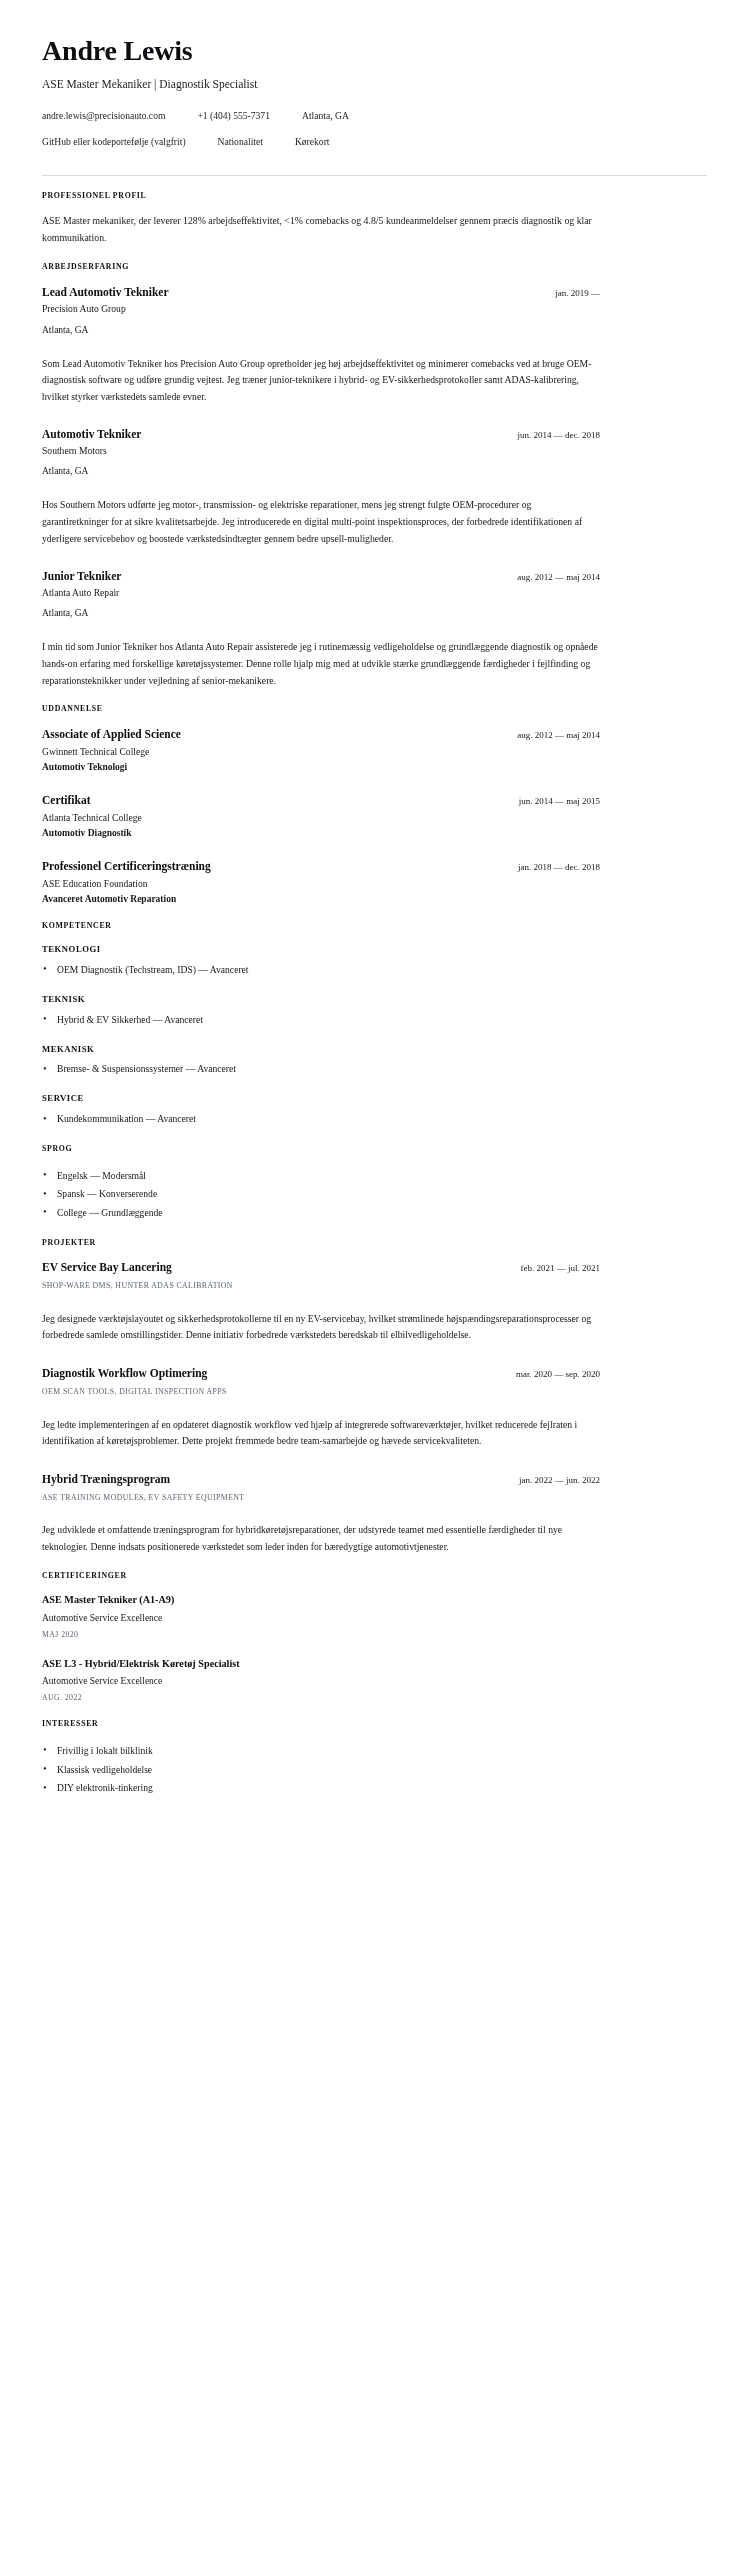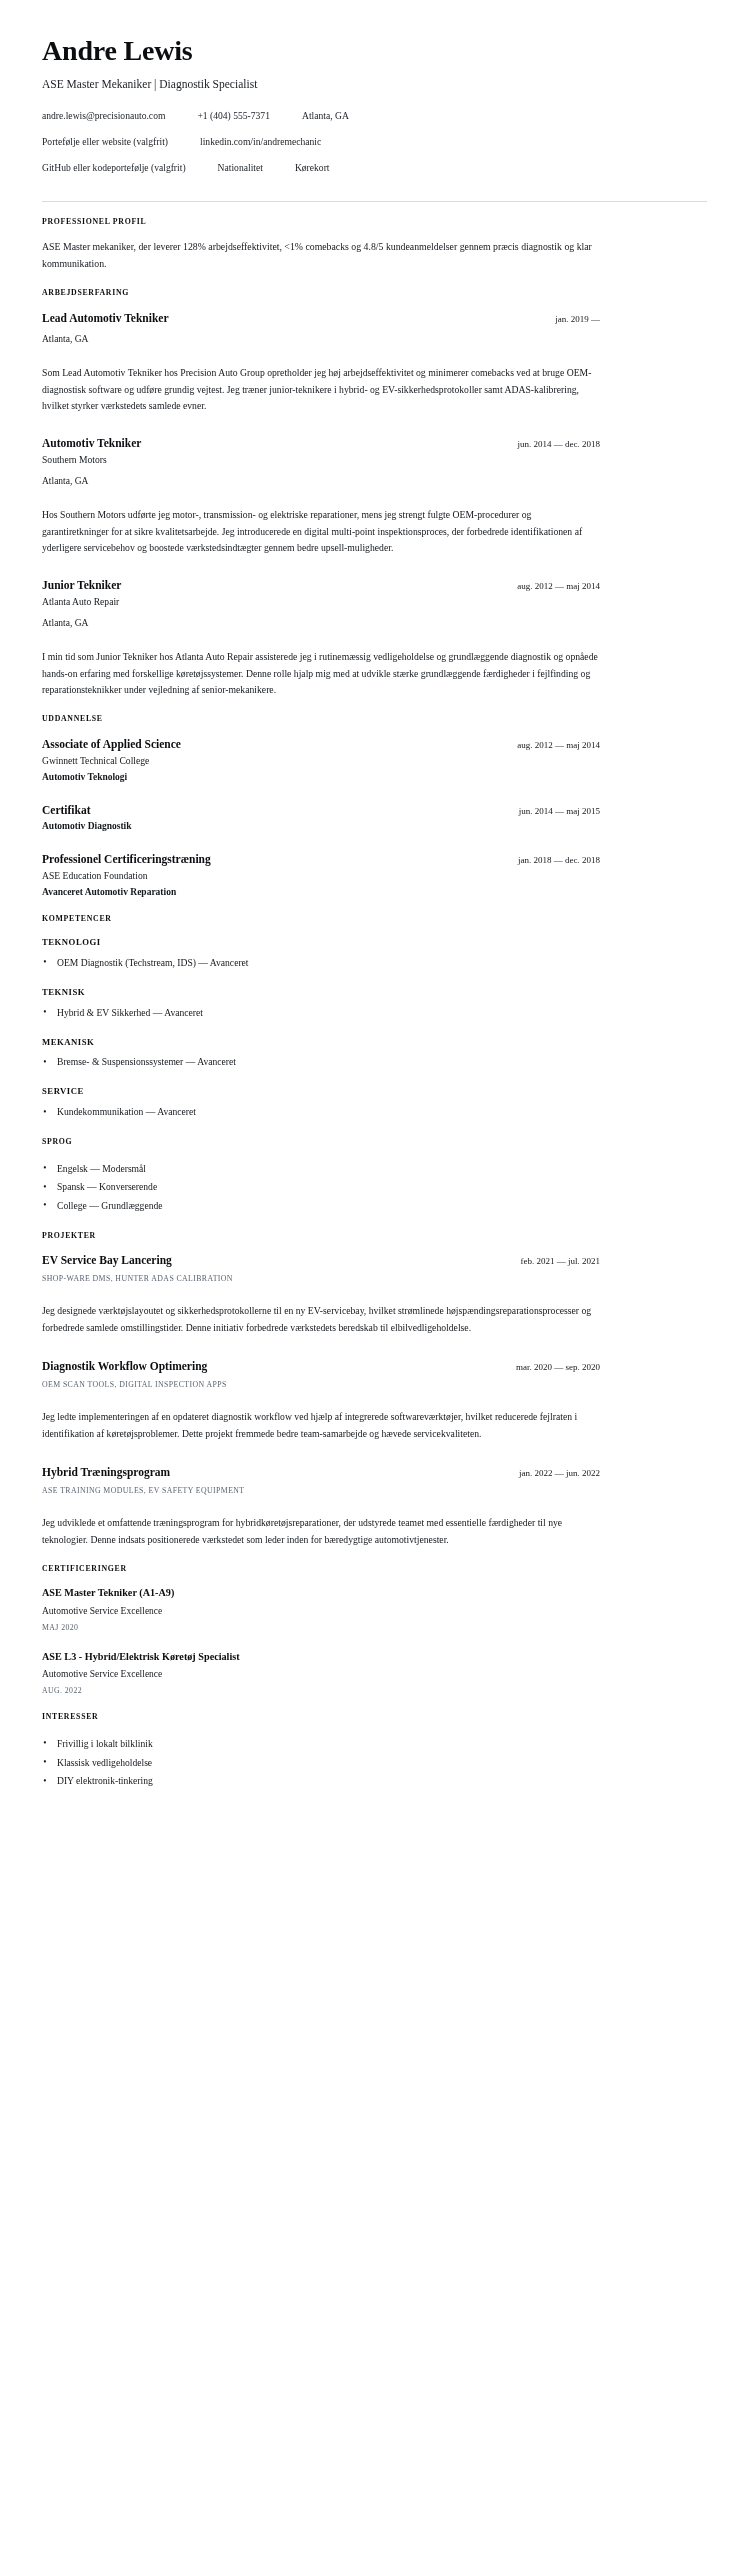--- a/index.html
+++ b/index.html
@@ -207,24 +207,20 @@
   <header>
     <h1 class="name">Andre Lewis</h1>
     <div class="headline">ASE Master Mekaniker | Diagnostik Specialist</div>
 
     <div class="contact-row">
       <span class="contact-item">andre.lewis@precisionauto.com</span>
       <span class="contact-item">+1 (404) 555-7371</span>
       <span class="contact-item">Atlanta, GA</span>
     </div>
 
-    <div class="contact-row">
-      <span class="contact-item">Portefølje eller website (valgfrit)</span>
-      <span class="contact-item">linkedin.com/in/andremechanic</span>
-    </div>
 
     <div class="contact-row">
       <span class="contact-item">GitHub eller kodeportefølje (valgfrit)</span>
       <span class="contact-item">Nationalitet</span>
       <span class="contact-item">Kørekort</span>
     </div>
 
     <hr class="rule">
   </header>
 
@@ -234,20 +230,21 @@
   </section>
 
   <section class="section">
     <h2 class="section-title">ARBEJDSERFARING</h2>
 
     <div class="entry-block">
       <div class="entry-head">
         <div class="entry-title">Lead Automotiv Tekniker</div>
         <div class="entry-date">jan. 2019 —</div>
       </div>
+      <div class="entry-org">Precision Auto Group</div>
       <div class="entry-meta">Atlanta, GA</div>
       <p class="entry-desc">Som Lead Automotiv Tekniker hos Precision Auto Group opretholder jeg høj arbejdseffektivitet og minimerer comebacks ved at bruge OEM-diagnostisk software og udføre grundig vejtest. Jeg træner junior-teknikere i hybrid- og EV-sikkerhedsprotokoller samt ADAS-kalibrering, hvilket styrker værkstedets samlede evner.</p>
     </div>
 
     <div class="entry-block">
       <div class="entry-head">
         <div class="entry-title">Automotiv Tekniker</div>
         <div class="entry-date">jun. 2014 — dec. 2018</div>
       </div>
       <div class="entry-org">Southern Motors</div>
@@ -276,20 +273,21 @@
       </div>
       <div class="entry-org">Gwinnett Technical College</div>
       <div class="entry-sub">Automotiv Teknologi</div>
     </div>
 
     <div class="edu-block">
       <div class="entry-head">
         <div class="entry-title">Certifikat</div>
         <div class="entry-date">jun. 2014 — maj 2015</div>
       </div>
+      <div class="entry-org">Atlanta Technical College</div>
       <div class="entry-sub">Automotiv Diagnostik</div>
     </div>
 
     <div class="edu-block">
       <div class="entry-head">
         <div class="entry-title">Professionel Certificeringstræning</div>
         <div class="entry-date">jan. 2018 — dec. 2018</div>
       </div>
       <div class="entry-org">ASE Education Foundation</div>
       <div class="entry-sub">Avanceret Automotiv Reparation</div>

